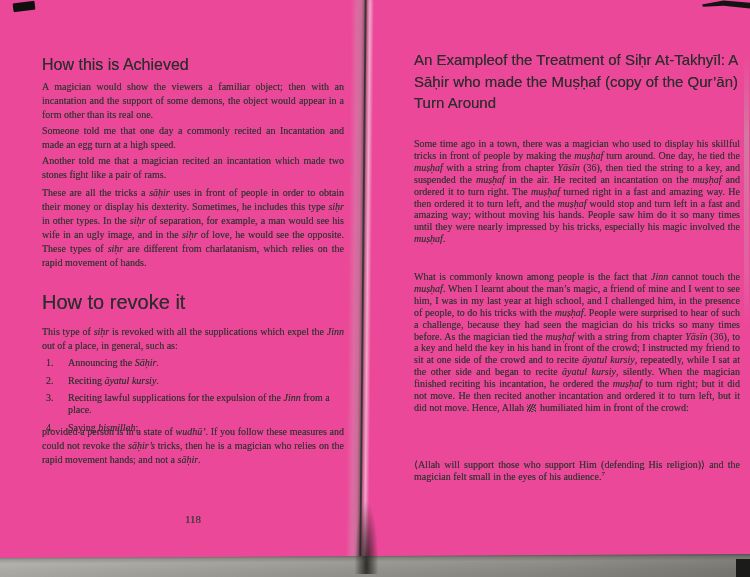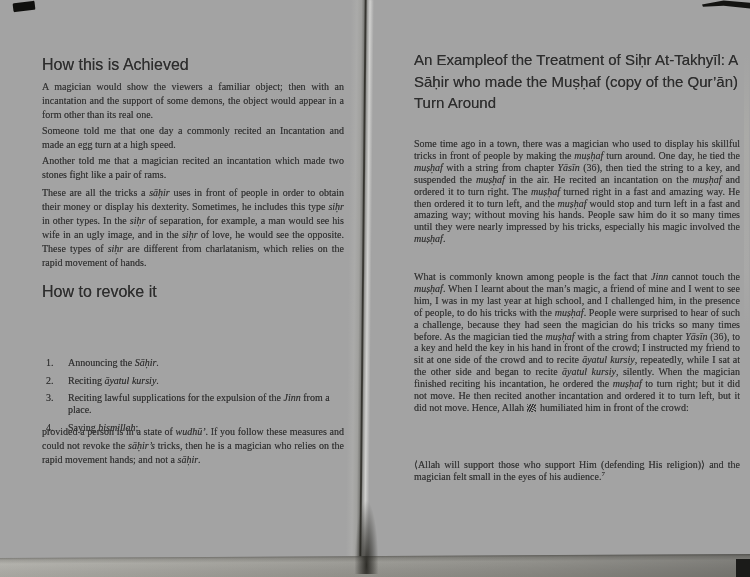--- a/index.html
+++ b/index.html
@@ -1,28 +1,28 @@
 <!DOCTYPE html>
 <html><head>
 <meta charset="utf-8">
 <style>
   html,body{margin:0;padding:0;background:#ffffff;}
   .scan{
     position:relative;width:750px;height:577px;overflow:hidden;
-    background:#a3a3a3;
+    background:#ec4899;
     font-family:"Liberation Sans","DejaVu Sans",sans-serif;
   }
   .page{position:absolute;top:0;height:577px;}
   .page-left{left:0;width:365px;}
   .page-right{left:365px;width:375px;}
 
   .h{position:absolute;margin:0;font-weight:normal;color:#2d2d2d;
      text-shadow:0 0 .4px rgba(45,45,45,.75);}
   .left-h1{left:42px;top:56px;font-size:16px;}
-  .left-h2{left:42px;top:283px;font-size:16px;}
+  .left-h2{left:42px;top:291px;font-size:20px;}
   .right-h1{left:49px;top:49px;width:330px;font-size:15px;line-height:21.5px;}
 
   .body{position:absolute;margin:0;color:#353535;text-align:justify;
         text-shadow:0 0 .35px rgba(50,50,50,.7);font-family:Liberation Serif, serif;}
   .lp{left:42px;width:302px;font-size:10px;line-height:14px;}
   .p1{top:80px;}
   .p2{top:124px;}
   .p3{top:154px;}
   .p4{top:186px;}
   .p5{top:325px;}
@@ -99,20 +99,21 @@
 
 <div class="scan">
 
   <section class="page page-left">
     <h2 class="h left-h1">How this is Achieved</h2>
     <p class="body lp p1"><span>A magician would show the viewers a familiar object; then with an incantation and the support of some demons, the object would appear in a form other than its real one.</span></p>
     <p class="body lp p2"><span>Someone told me that one day a commonly recited an Incantation and made an egg turn at a high speed.</span></p>
     <p class="body lp p3"><span>Another told me that a magician recited an incantation which made two stones fight like a pair of rams.</span></p>
     <p class="body lp p4"><span>These are all the tricks a </span><span class="it">sāḥir</span><span> uses in front of people in order to obtain their money or display his dexterity. Sometimes, he includes this type </span><span class="it">siḥr</span><span> in other types. In the </span><span class="it">siḥr</span><span> of separation, for example, a man would see his wife in an ugly image, and in the </span><span class="it">siḥr</span><span> of love, he would see the opposite. These types of </span><span class="it">siḥr</span><span> are different from charlatanism, which relies on the rapid movement of hands.</span></p>
     <h2 class="h left-h2">How to revoke it</h2>
+    <p class="body lp p5"><span>This type of </span><span class="it">siḥr</span><span> is revoked with all the supplications which expel the </span><span class="it">Jinn</span><span> out of a place, in general, such as:</span></p>
 
     <div class="list">
       <div class="li">
         <span class="num">1.</span>
         <span class="litext"><span>Announcing the </span><span class="it">Sāḥir</span><span>.</span></span>
       </div>
       <div class="li">
         <span class="num">2.</span>
         <span class="litext"><span>Reciting </span><span class="it">āyatul kursiy</span><span>.</span></span>
       </div>
@@ -120,20 +121,21 @@
         <span class="num">3.</span>
         <span class="litext"><span>Reciting lawful supplications for the expulsion of the </span><span class="it">Jinn</span><span> from a place.</span></span>
       </div>
       <div class="li">
         <span class="num">4.</span>
         <span class="litext"><span>Saying </span><span class="it">bismillah</span><span>;</span></span>
       </div>
     </div>
 
     <p class="body lp p6"><span>provided a person is in a state of </span><span class="it">wudhū’</span><span>. If you follow these measures and could not revoke the </span><span class="it">sāḥir’s</span><span> tricks, then he is a magician who relies on the rapid movement hands; and not a </span><span class="it">sāḥir</span><span>.</span></p>
+    <div class="pagenum pn-left">118</div>
   </section>
 
   <section class="page page-right">
     <h1 class="h right-h1">An Exampleof the Treatment of Siḥr At-Takhyīl: A Sāḥir who made the Muṣḥaf (copy of the Qur’ān) Turn Around</h1>
     <p class="body rp rp1"><span>Some time ago in a town, there was a magician who used to display his skillful tricks in front of people by making the </span><span class="it">muṣḥaf</span><span> turn around. One day, he tied the </span><span class="it">muṣḥaf</span><span> with a string from chapter </span><span class="it">Yāsīn</span><span> (36), then tied the string to a key, and suspended the </span><span class="it">muṣḥaf</span><span> in the air. He recited an incantation on the </span><span class="it">muṣḥaf</span><span> and ordered it to turn right. The </span><span class="it">muṣḥaf</span><span> turned right in a fast and amazing way. He then ordered it to turn left, and the </span><span class="it">muṣḥaf</span><span> would stop and turn left in a fast and amazing way; without moving his hands. People saw him do it so many times until they were nearly impressed by his tricks, especially his magic involved the </span><span class="it">muṣḥaf</span><span>.</span></p>
     <p class="body rp rp2"><span>What is commonly known among people is the fact that </span><span class="it">Jinn</span><span> cannot touch the </span><span class="it">muṣḥaf</span><span>. When I learnt about the man’s magic, a friend of mine and I went to see him, I was in my last year at high school, and I challenged him, in the presence of people, to do his tricks with the </span><span class="it">muṣḥaf</span><span>. People were surprised to hear of such a challenge, because they had seen the magician do his tricks so many times before. As the magician tied the </span><span class="it">muṣḥaf</span><span> with a string from chapter </span><span class="it">Yāsīn</span><span> (36), to a key and held the key in his hand in front of the crowd; I instructed my friend to sit at one side of the crowd and to recite </span><span class="it">āyatul kursiy</span><span>, repeatedly, while I sat at the other side and began to recite </span><span class="it">āyatul kursiy</span><span>, silently. When the magician finished reciting his incantation, he ordered the </span><span class="it">muṣḥaf</span><span> to turn right; but it did not move. He then recited another incantation and ordered it to turn left, but it did not move. Hence, Allah </span><span class="glyph allah-honorific"></span><span> humiliated him in front of the crowd:</span></p>
     <p class="body rp quote"><span>⟨Allah will support those who support Him (defending His religion)⟩ and the magician felt small in the eyes of his audience.</span><sup>7</sup></p>
   </section>
 
   <div class="gutter"></div>

